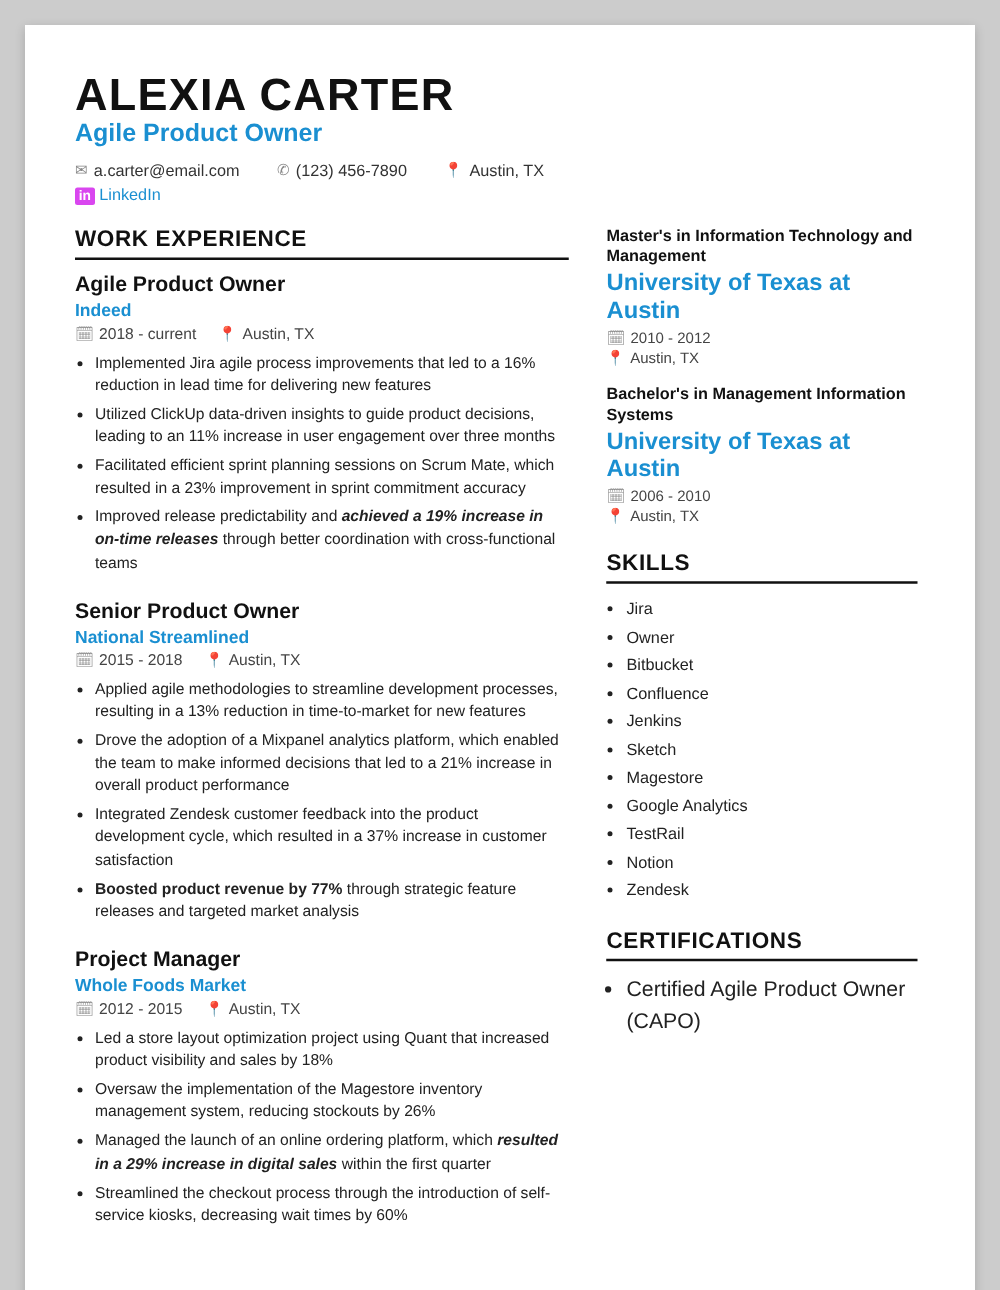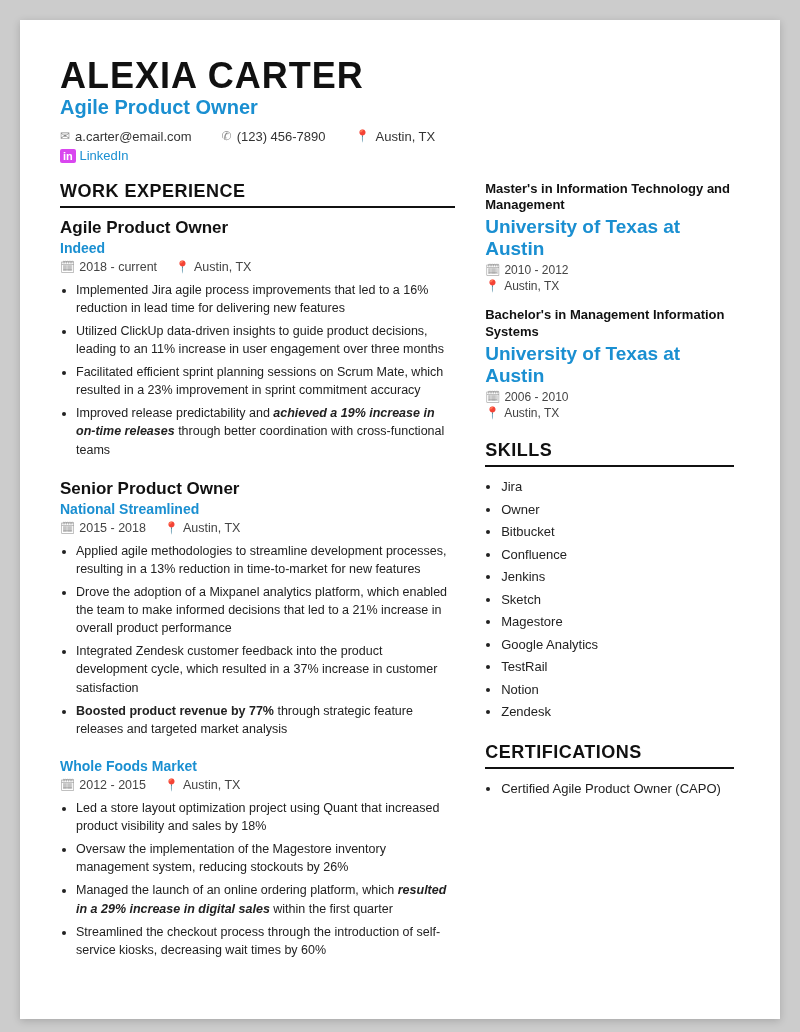--- a/index.html
+++ b/index.html
@@ -150,21 +150,21 @@
       font-size: 13px;
       color: #222;
       padding-left: 16px;
     }
     .skills-list li {
       margin-bottom: 3px;
       line-height: 1.5;
     }
 
     .cert-list {
-      font-size: 13px;
+      font-size: 17px;
       color: #222;
       padding-left: 16px;
     }
     .cert-list li {
       margin-bottom: 3px;
       line-height: 1.5;
     }
 
     .italic-bold {
       font-style: italic;
@@ -247,20 +247,21 @@
         </div>
         <ul class="job-bullets">
           <li>Applied agile methodologies to streamline development processes, resulting in a 13% reduction in time-to-market for new features</li>
           <li>Drove the adoption of a Mixpanel analytics platform, which enabled the team to make informed decisions that led to a 21% increase in overall product performance</li>
           <li>Integrated Zendesk customer feedback into the product development cycle, which resulted in a 37% increase in customer satisfaction</li>
           <li><span class="bold">Boosted product revenue by 77%</span> through strategic feature releases and targeted market analysis</li>
         </ul>
       </div>
 
       <div class="job-block">
+        <div class="job-title">Project Manager</div>
         <div class="job-company" style="color:#1a8fd1;">Whole Foods Market</div>
         <div class="job-meta">
           <span>
             <span class="icon-sm">🗓</span>
             2012 - 2015
           </span>
           <span>
             <span class="icon-sm">📍</span>
             Austin, TX
           </span>

